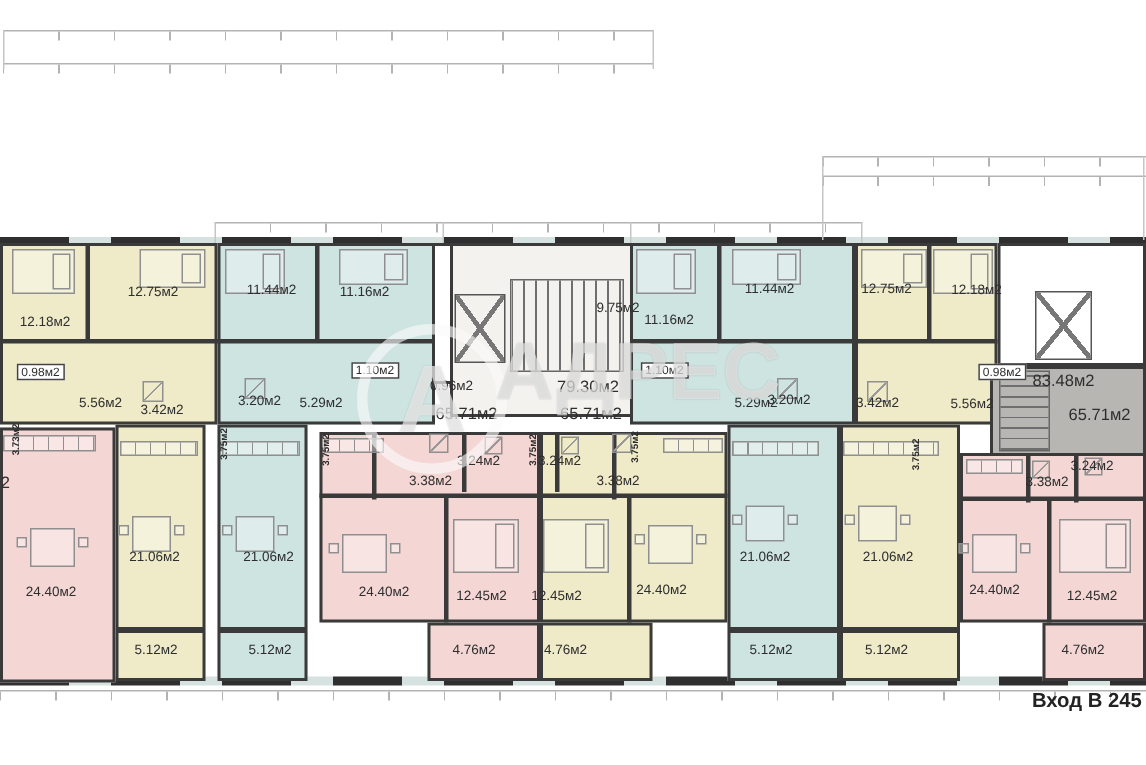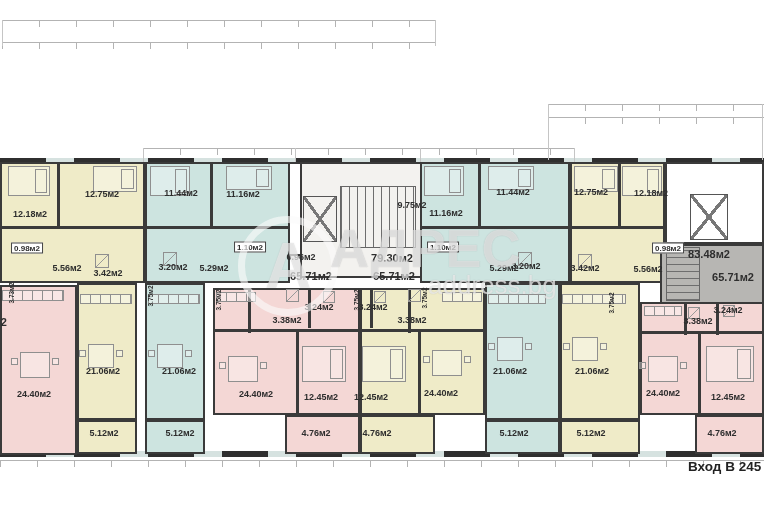--- a/index.html
+++ b/index.html
@@ -18,21 +18,21 @@
   .f{position:absolute;box-sizing:border-box;border:1px solid #8f8f8f;background:rgba(255,255,255,.35);}
   .f.bed::before{content:"";position:absolute;right:2px;top:2px;bottom:2px;width:26%;border:1px solid #8f8f8f;}
   .f.counter{background:repeating-linear-gradient(90deg,rgba(255,255,255,.4) 0 9px,#8f8f8f 9px 10px);}
   .f.shower{background:linear-gradient(to bottom right,transparent 46%,#999 46% 54%,transparent 54%);}
   .f.stairs{border:1px solid #666;background:repeating-linear-gradient(90deg,#6e6e6e 0 1px,transparent 1px 8px);}
   .f.stairsv{border:1px solid #666;background:repeating-linear-gradient(0deg,#6e6e6e 0 1px,transparent 1px 7px);}
   .f.elev{border:1px solid #555;background:
       linear-gradient(to top right,transparent 47%,#777 47% 53%,transparent 53%),
       linear-gradient(to bottom right,transparent 47%,#777 47% 53%,transparent 53%);}
   .lbl{position:absolute;transform:translate(-50%,-50%);white-space:nowrap;
-       font-weight:bold;font-size:9px;color:#2e2e2e;z-index:30;}
+       font-weight:normal;font-size:9px;color:#2e2e2e;z-index:30;}
   .lbl.big{font-size:11px;}
   .lbl.box{background:#fff;border:1px solid #444;padding:0 2px;font-size:8px;}
   .lbl.rot{transform:translate(-50%,-50%) rotate(-90deg);font-size:6.5px;font-weight:600;}
   .dimh{position:absolute;height:6px;border-top:1px solid #b3b3b3;
         background:repeating-linear-gradient(90deg,#b3b3b3 0 1px,transparent 1px 37px);}
   .dimv{position:absolute;width:1px;background:#c5c5c5;}
   .entrance{position:absolute;font-weight:bold;font-size:13.5px;color:#222;white-space:nowrap;z-index:35;}
   .wm{position:absolute;inset:0;z-index:40;pointer-events:none;}
   .wm-circle{position:absolute;left:238px;top:216px;width:100px;height:100px;border-radius:50%;
       border:7px solid rgba(250,250,250,.62);display:flex;align-items:center;justify-content:center;
@@ -231,15 +231,14 @@
       <div class="dimv" style="left: 574px; top: 148px; width: 1px; height: 14px;"></div>
     </div>
 
   <span class="entrance" style="left:688px;top:459px">Вход В 245</span>
 
   <div class="wm">
     <div class="wm-circle">
       <span>А</span>
     </div>
     <div class="wm-brand">АДРЕС</div>
-    <div class="wm-site">address.bg</div>
   </div>
 </div>
 
 </body></html>

